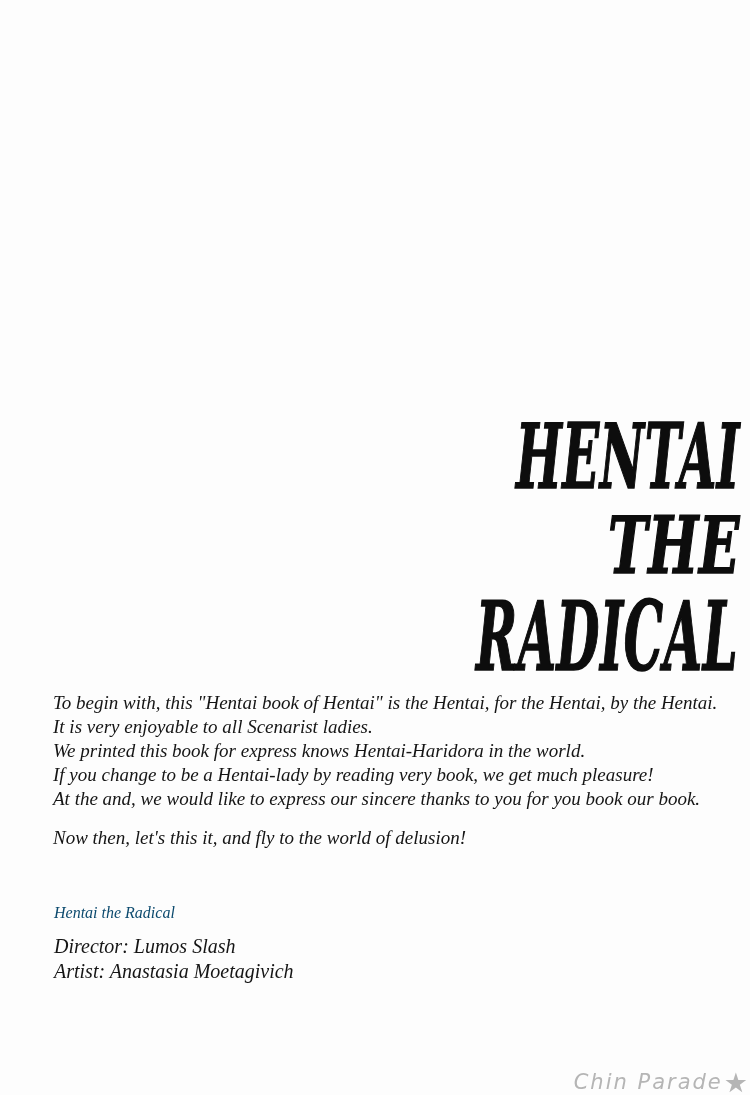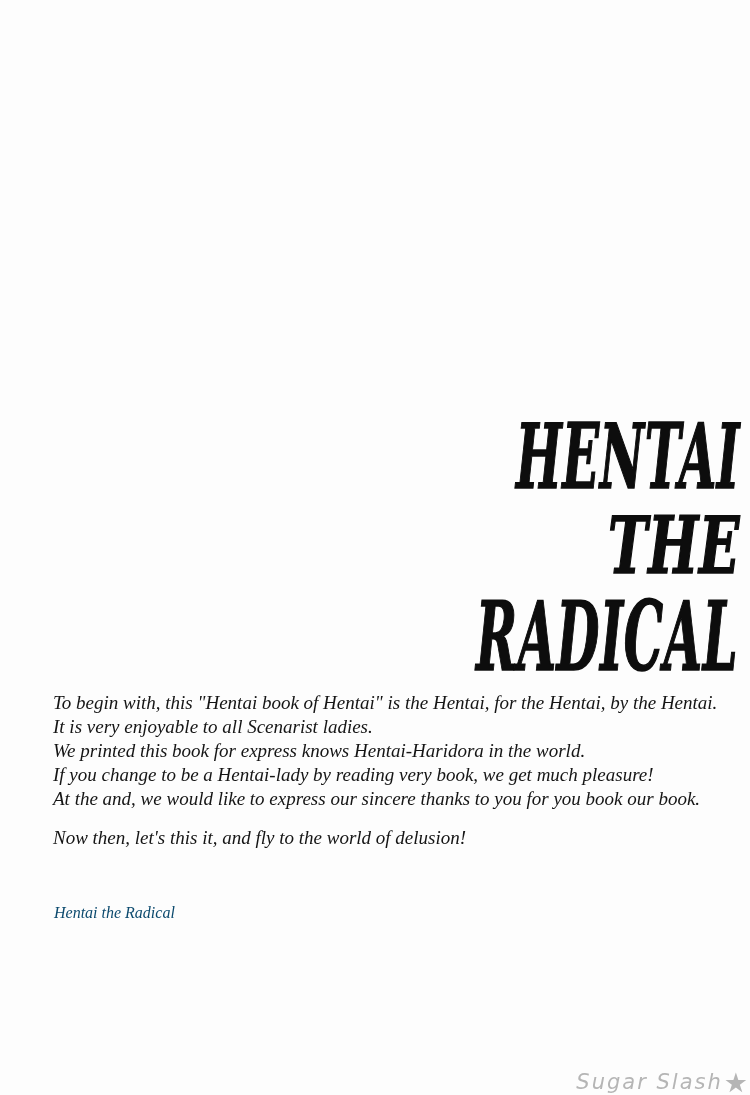--- a/index.html
+++ b/index.html
@@ -97,20 +97,22 @@
     <div>We printed this book for express knows Hentai-Haridora in the world.</div>
     <div>If you change to be a Hentai-lady by reading very book, we get much pleasure!</div>
     <div>At the and, we would like to express our sincere thanks to you for you book our book.</div>
   </div>
 
   <div class="closing-line">Now then, let's this it, and fly to the world of delusion!</div>
 
   <div class="book-title">Hentai the Radical</div>
 
   <div class="credits">
+    <div>Director: Lumos Slash</div>
+    <div>Artist: Anastasia Moetagivich</div>
   </div>
 
   <div class="watermark">
-    <span>Sugar Slash</span>
+    <span>Chin Parade</span>
     <span class="star">★</span>
   </div>
 
 </div>
 
 </body></html>

